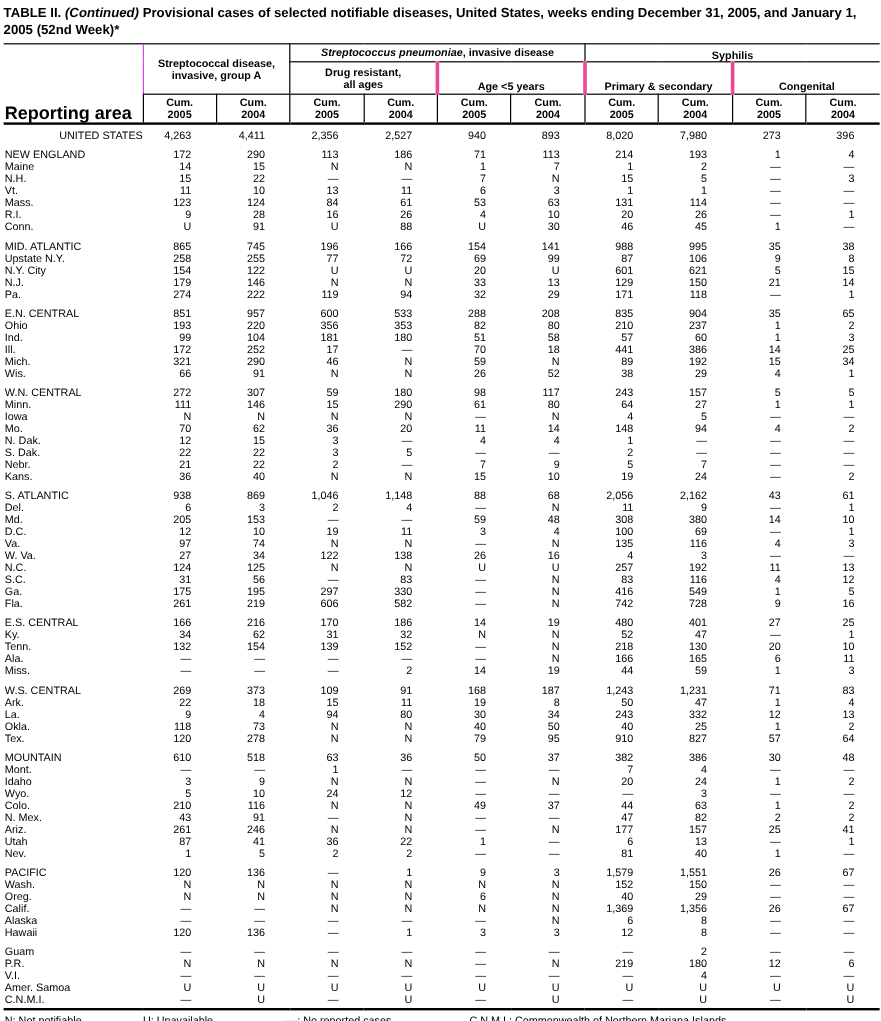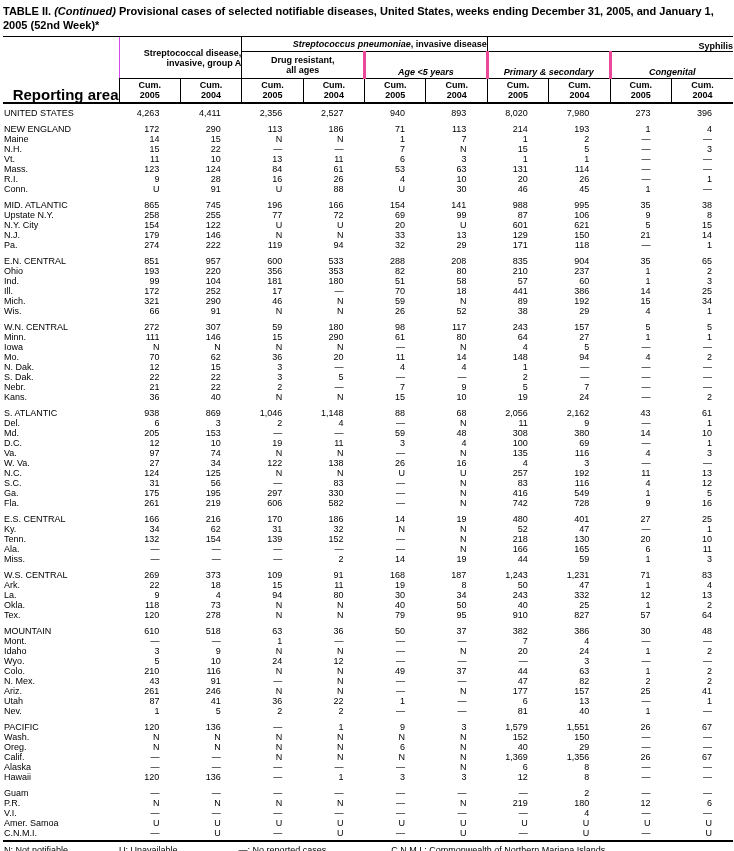--- a/index.html
+++ b/index.html
@@ -12,38 +12,38 @@
   .title .ital { font-style:italic;margin-top:40px; }
 
   table.mmwr { border-collapse:collapse; table-layout:fixed; width:730px; margin-top:4px; }
   col.c-area { width:116px; }
   col.c-num { width:61.4px; }
 
   thead th {
     font-weight:bold; font-size:9px; line-height:10px; padding:0;
     text-align:center; vertical-align:middle;
   }
-  tr.h1 th { border-top:1px solid #000;text-align:right; }
+  tr.h1 th { border-top:1px solid #000; }
   th.area-h {
     text-align:left; vertical-align:bottom; padding:0 0 2px 1px;
     border-bottom:2px solid #000; font-size:15px;
   }
   th.grp-strepa { border-left:1px solid #d946ef; border-right:1px solid #000; border-bottom:1px solid #000; height:38px; }
   th.grp-pneumo { border-right:1px solid #000; border-bottom:1px solid #000; height:14px; }
   th.grp-pneumo .ital { font-style:italic; }
   th.grp-syph { border-bottom:1px solid #000; padding-top:4px; }
   tr.h2 th { border-bottom:1px solid #000; height:25px; }
   th.sub-r { border-right:3px solid #ec4899; }
-  th.v-bot { vertical-align:bottom; padding-bottom:1px;font-style:italic; }
+  th.v-bot { vertical-align:bottom; padding-bottom:1px; }
   tr.h3 th { border-left:1px solid #000; border-bottom:2px solid #000; padding:2px 0 2px 0; line-height:9.5px; }
 
   tbody td { font-size:9px; line-height:10px; padding:0; white-space:nowrap; }
   td.area { text-align:left; padding-left:1px; }
   td.num  { text-align:right; padding-right:21px; }
-  tbody tr.first-row td { padding-top:4px; }
+  tbody tr.first-row td { padding-top:4px;text-align:right; }
   tbody tr.group-start td { padding-top:6px; }
   tbody tr.last-row td { border-bottom:2px solid #000; padding-bottom:2px;margin-left:44px; }
 
   .footnotes { margin-top:3px; font-size:9px; line-height:11px; padding-left:1px; }
   .legend { white-space:nowrap; }
   .legend span { display:inline-block; }
   .legend .li1 { margin-right:46px; }
   .legend .li2 { margin-right:56px; }
   .legend .li3 { margin-right:60px; }
 </style>

